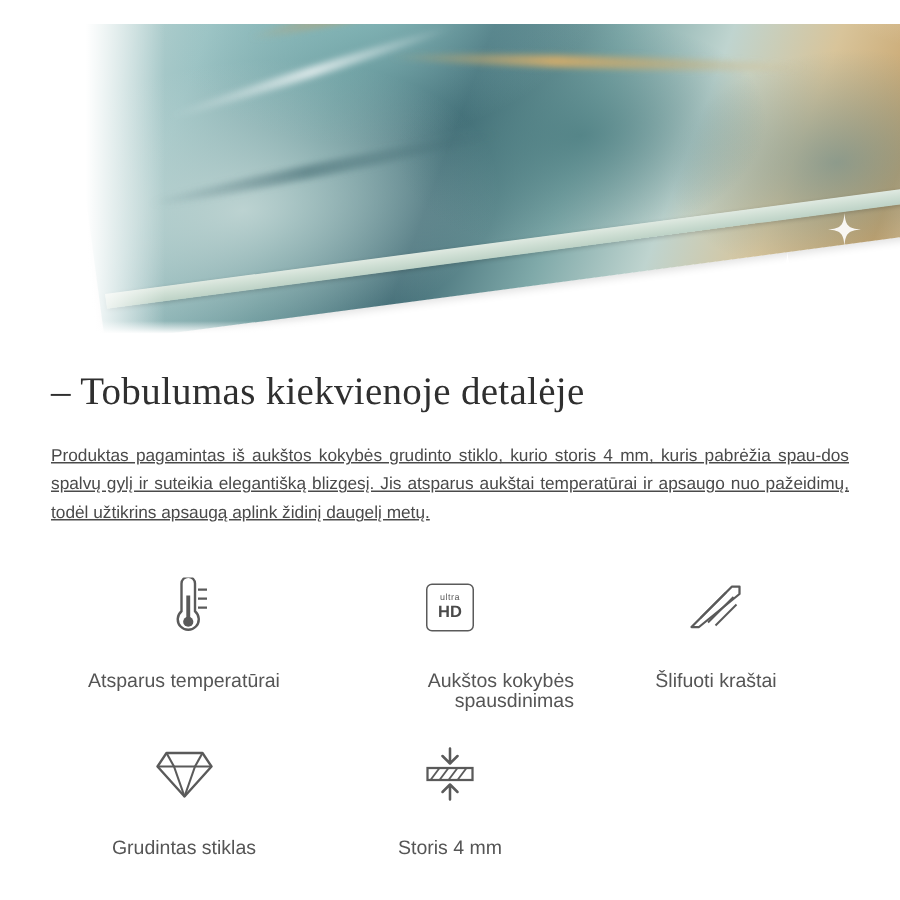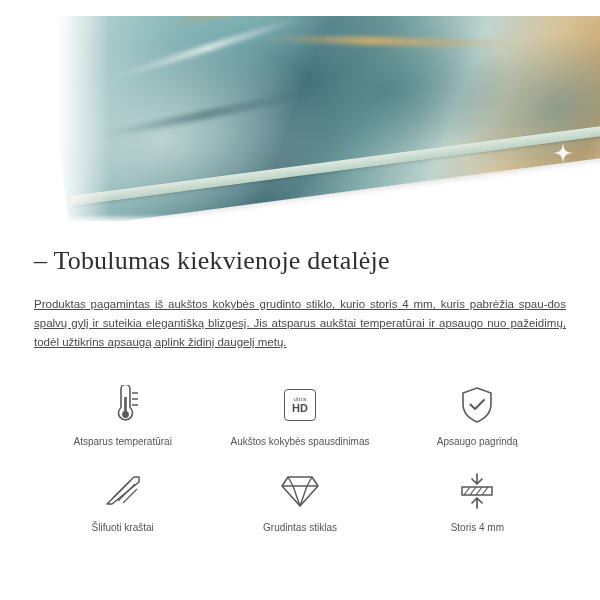--- a/index.html
+++ b/index.html
@@ -131,24 +131,24 @@
     justify-content: flex-start;
     padding: 4px 6px 6px 6px;
   }
   .feature-icon {
     height: 46px;
     display: flex;
     align-items: center;
     justify-content: center;
   }
   .feature-label {
-    margin-top: 7px;
-    font-size: 10px;
+    margin-top: 19px;
+    font-size: 13px;
     color: #555555;
-    text-align: left;
+    text-align: right;
     line-height: 13px;
   }
   .ultrahd-box {
     width: 30px;
     height: 30px;
     border: 1.6px solid #5a5a5a;
     border-radius: 4px;
     display: flex;
     flex-direction: column;
     align-items: center;
@@ -224,29 +224,20 @@
       <div class="feature">
         <div class="feature-icon">
           <div class="ultrahd-box">
             <span class="u-top">ultra</span>
             <span class="u-bot">HD</span>
           </div>
         </div>
         <div class="feature-label">Aukštos kokybės spausdinimas</div>
       </div>
 
-      <div class="feature">
-        <div class="feature-icon">
-          <svg width="36" height="40" viewBox="0 0 36 40">
-            <path d="M18 3 L32 8 v11 c0 9 -7 15 -14 18 c-7 -3 -14 -9 -14 -18 V8 Z" fill="none" stroke="#5a5a5a" stroke-width="1.6"></path>
-            <path d="M11.5 19.5 l4.5 4.5 l9 -9" fill="none" stroke="#5a5a5a" stroke-width="2" stroke-linecap="round" stroke-linejoin="round"></path>
-          </svg>
-        </div>
-        <div class="feature-label">Apsaugo pagrindą</div>
-      </div>
 
       <div class="feature">
         <div class="feature-icon">
           <svg width="38" height="34" viewBox="0 0 38 34">
             <path d="M3 30 L30 3 L35 3 L35 8 L8 30 Z" fill="none" stroke="#5a5a5a" stroke-width="1.5" stroke-linejoin="round"></path>
             <line x1="14" y1="27" x2="31" y2="10" stroke="#5a5a5a" stroke-width="1.3"></line>
             <line x1="19" y1="29" x2="33" y2="15" stroke="#5a5a5a" stroke-width="1.3"></line>
             <line x1="9" y1="24" x2="26" y2="7" stroke="#5a5a5a" stroke-width="1.3"></line>
           </svg>
         </div>

